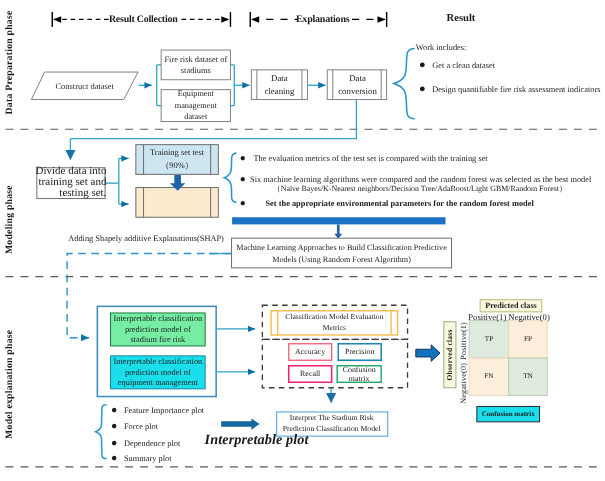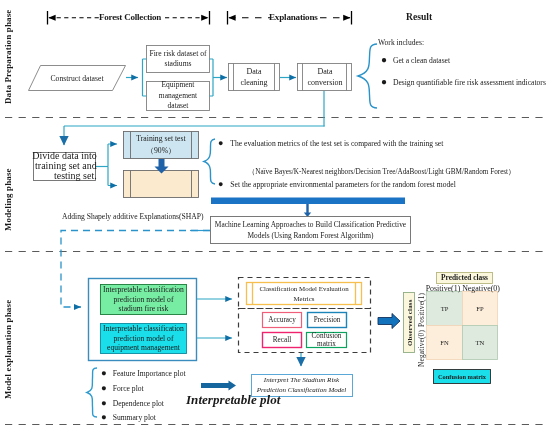--- a/index.html
+++ b/index.html
@@ -146,21 +146,21 @@
       <rect x="436.5" y="272.5" width="56" height="11" fill="#fbf7dd" stroke="#b7b77e" stroke-width="0.9"></rect>
       <rect x="403.5" y="292.5" width="11" height="60" fill="#fbf7dd" stroke="#8fae84" stroke-width="0.9"></rect>
       <rect x="433.5" y="369.5" width="57" height="14" fill="#1adeea" stroke="#2b2b2b" stroke-width="0.9"></rect>
     </g>
   </svg>
 
   <div class="abs vlabel" style="left:3px;top:9px;width:13px;height:95px;font-size:8.9px;">Data Preparation phase</div>
   <div class="abs vlabel" style="left:3px;top:167px;width:13px;height:64px;font-size:8.9px;">Modeling phase</div>
   <div class="abs vlabel" style="left:3px;top:299px;width:13px;height:100px;font-size:8.9px;">Model explanation phase</div>
 
-  <div class="abs txt" style="left:99px;top:12px;font-size:9px;font-weight:bold;letter-spacing:-0.2px;">Forest Collection</div>
+  <div class="abs txt" style="left:99px;top:12px;font-size:9px;font-weight:bold;letter-spacing:-0.2px;">Result Collection</div>
   <div class="abs txt" style="left:269px;top:12px;font-size:9.1px;font-weight:bold;letter-spacing:-0.2px;">Explanations</div>
   <div class="abs txt" style="left:406px;top:11px;font-size:9.6px;font-weight:bold;">Result</div>
 
   <div class="abs ctr" style="left:38px;top:66px;width:78px;height:24px;font-size:7.7px;">Construct dataset</div>
 
   <div class="abs ctr" style="left:147px;top:46px;width:62px;height:26px;font-size:7.65px;line-height:10.5px;">Fire risk dataset of
 stadiums</div>
 
   <div class="abs ctr" style="left:147px;top:82px;width:62px;height:28px;font-size:7.5px;line-height:10.5px;">Equipment
 management
@@ -185,44 +185,48 @@
   <div class="abs ctr" style="left:35px;top:153px;width:59px;height:26px;font-size:10px;line-height:10.2px;text-align:right;">Divide data into
 training set and
 testing set.</div>
   <div class="abs ctr" style="left:126px;top:132px;width:70px;height:25px;font-size:7.7px;line-height:11.5px;white-space:pre-line;">Training set test
 （90%）</div>
 
   <div class="abs" style="left:218px;top:138px;font-size:7.6px;white-space:nowrap;">
     <span style="font-size:9px;">●</span>
     <span style="margin-left:5px;">The evaluation metrics of the test set is compared with the training set</span>
   </div>
+  <div class="abs" style="left:218px;top:157px;font-size:7.6px;white-space:nowrap;">
+    <span style="font-size:9px;">●</span>
+    <span style="margin-left:2px;">Six machine learning algorithms were compared and the random forest  was selected as the best model</span>
+  </div>
   <div class="abs txt" style="left:248px;top:167px;font-size:7.2px;">（Naïve Bayes/K-Nearest neighbors/Decision Tree/AdaBoost/Light GBM/Random Forest）</div>
   <div class="abs" style="left:218px;top:179px;font-size:7.6px;white-space:nowrap;">
     <span style="font-size:9px;">●</span>
-    <span style="margin-left:5px;">Set the appropriate environmental parameters for the random forest model</span>
+    <span style="margin-left:16px;font-weight:bold;">Set the appropriate environmental parameters for the random forest model</span>
   </div>
 
   <div class="abs ctr" style="left:212px;top:217px;width:197px;height:26px;font-size:7.4px;line-height:11.5px;overflow:visible;">Machine Learning Approaches to Build Classification Predictive
 Models (Using Random Forest Algorithm)</div>
 
   <div class="abs txt" style="left:62px;top:212px;font-size:7.6px;">Adding Shapely additive Explanations(SHAP)</div>
 
   <div class="abs ctr" style="left:101px;top:285px;width:85px;height:29px;font-size:7.6px;line-height:9.6px;">Interpretable classification
 prediction model of
 stadium fire risk</div>
   <div class="abs ctr" style="left:101px;top:324px;width:85px;height:29px;font-size:7.6px;line-height:9.6px;">Interpretable classification
 prediction model of
 equipment management</div>
   <div class="abs ctr" style="left:247px;top:283px;width:114px;height:21px;font-size:6.9px;line-height:10px;">Classification Model Evaluation
 Metrics</div>
   <div class="abs ctr" style="left:263px;top:313px;width:38px;height:14px;font-size:7.2px;">Accuracy</div>
   <div class="abs ctr" style="left:308px;top:313px;width:38px;height:14px;font-size:7.2px;">Precision</div>
   <div class="abs ctr" style="left:263px;top:333px;width:38px;height:14px;font-size:7.2px;">Recall</div>
   <div class="abs ctr" style="left:307px;top:333px;width:39px;height:14px;font-size:7.2px;line-height:8.5px;white-space:pre-line;">Confusion matrix</div>
-  <div class="abs ctr" style="left:251px;top:374px;width:101px;height:22px;font-size:7px;line-height:10.5px;font-style:italic;">Interpret The Stadium Risk
+  <div class="abs ctr" style="left:251px;top:374px;width:101px;height:22px;font-size:7px;line-height:10.5px;">Interpret The Stadium Risk
 Prediction Classification Model</div>
 
   <div class="abs" style="left:101px;top:368px;font-size:7.6px;white-space:nowrap;">
     <span style="font-size:9.5px;">●</span>
     <span style="margin-left:4px;">Feature Importance plot</span>
   </div>
   <div class="abs" style="left:101px;top:383px;font-size:7.6px;white-space:nowrap;">
     <span style="font-size:9.5px;">●</span>
     <span style="margin-left:4px;">Force plot</span>
   </div>

